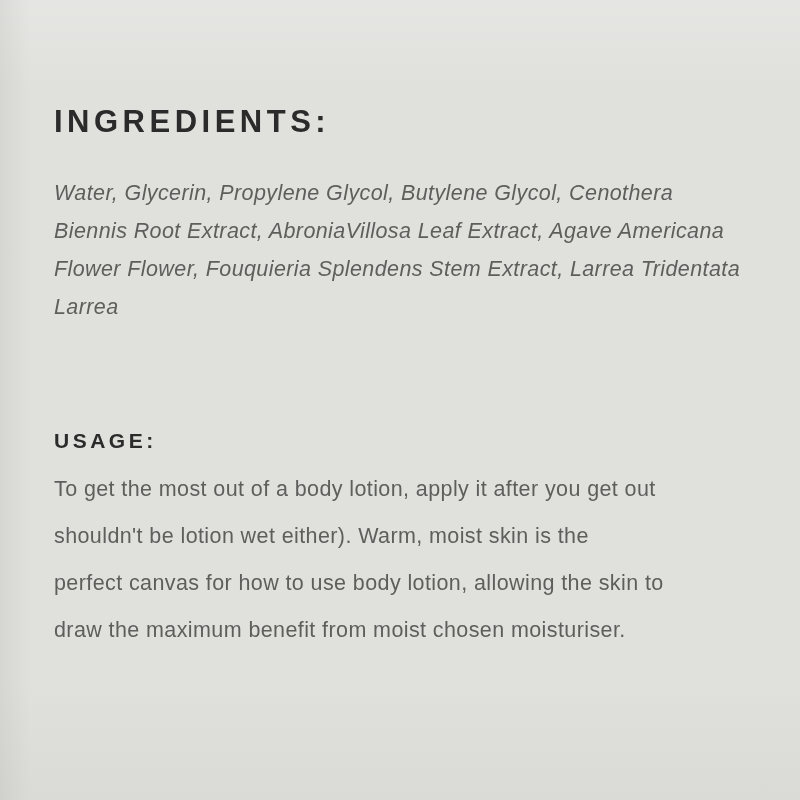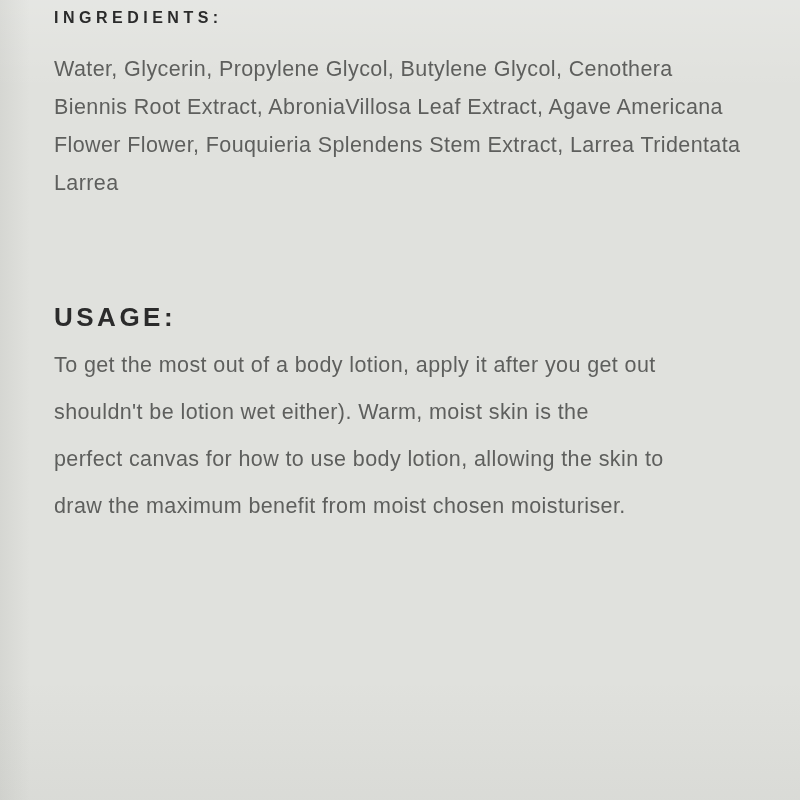--- a/index.html
+++ b/index.html
@@ -21,38 +21,40 @@
   }
   .content {
     padding: 0 40px 0 54px;
   }
   .section-heading {
     font-weight: bold;
     color: #2b2b2b;
     white-space: nowrap;
   }
   .ingredients-heading {
-    font-size: 16px;
+    margin-top: 104px;
+    font-size: 31px;
     line-height: 36px;
     letter-spacing: 4.5px;
   }
   .usage-heading {
     margin-top: 97px;
-    font-size: 26px;
+    font-size: 21px;
     line-height: 36px;
     letter-spacing: 3.5px;
   }
   .body-line {
     color: #5e5f5d;
     font-size: 21.5px;
     letter-spacing: 0.4px;
     white-space: nowrap;
   }
   .ingredients-lines {
-    margin-top: 14px;
+    margin-top: 34px;
+    font-style: italic;
   }
   .ingredients-lines .body-line {
     line-height: 38px;
   }
   .usage-lines {
     margin-top: 7px;
   }
   .usage-lines .body-line {
     line-height: 47px;
   }

